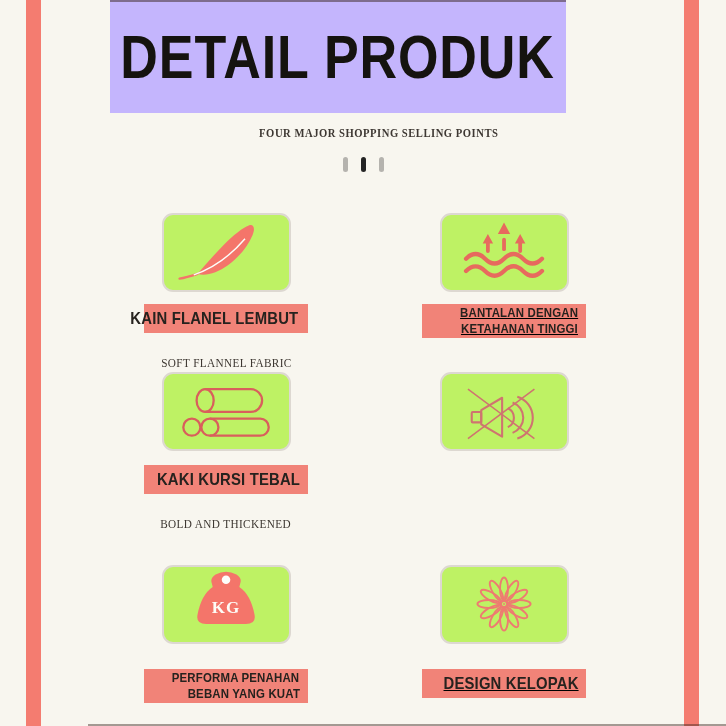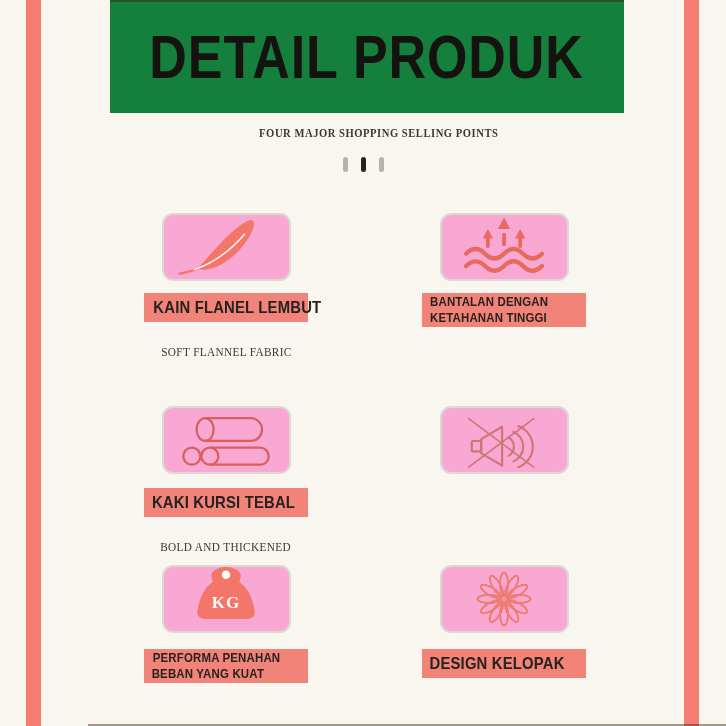--- a/index.html
+++ b/index.html
@@ -5,57 +5,57 @@
   html,body{margin:0;padding:0;}
   #canvas{
     position:relative;width:726px;height:726px;overflow:hidden;
     background:#f8f6ef;font-family:"Liberation Sans",sans-serif;
   }
   .strip{position:absolute;top:0;bottom:0;width:15px;background:#f47c70;}
   .strip.left{left:26px;}
   .strip.right{left:684px;}
   .edge-bottom{position:absolute;left:88px;right:0;bottom:0;height:2px;background:rgba(60,40,34,.45);}
   .banner{
-    position:absolute;left:110px;top:0;width:514px;height:113px;
-    background:#15803d;display:flex;align-items:center;justify-content:center;
+    position:absolute;left:110px;top:0;width:456px;height:113px;
+    background:#c4b5fd;display:flex;align-items:center;justify-content:center;
   }
   .banner::before{content:"";position:absolute;left:0;top:0;right:0;height:2px;background:rgba(55,35,30,.5);}
   .title-text{
     display:inline-block;transform:scaleX(.84);transform-origin:50% 50%;
     font-size:62px;font-weight:700;color:#15130f;letter-spacing:1px;white-space:nowrap;
   }
   .hdr-sub{position:absolute;left:16px;top:123px;width:100%;text-align:center;}
   .hdr-sub .serif-cond{
     display:inline-block;transform:scaleX(.85);transform-origin:50% 50%;
     font-family:"Liberation Serif",serif;font-size:12.5px;font-weight:700;
     color:#3e3833;letter-spacing:.6px;white-space:nowrap;
   }
   .divider{position:absolute;left:0;top:157px;width:100%;display:flex;justify-content:center;gap:13px;}
   .dash{width:5px;height:15px;border-radius:3px;background:#b5b3ae;}
   .dash.dark{background:#242424;}
   .cell{position:absolute;width:200px;display:flex;flex-direction:column;align-items:center;}
   .cell.col-l{left:126px;}
-  .cell.col-r{left:404px;}
+  .cell.col-r{left:404px;text-decoration:underline;}
   .cell.r1{top:213px;}
-  .cell.r2{top:406px;}
+  .cell.r2{top:372px;}
   .cell.r3{top:565px;}
   .icon-box{
-    width:129px;height:68px;background:#f9a8d4;
+    width:129px;height:79px;background:#bef264;
     border:2px solid #ddd8d1;border-radius:11px;box-sizing:border-box;
     display:flex;align-items:center;justify-content:center;
   }
   .icon-box svg{width:125px;height:75px;display:block;}
   .label-bar{
     width:164px;background:#f18378;box-sizing:border-box;
-    display:flex;flex-direction:column;align-items:flex-start;justify-content:center;
+    display:flex;flex-direction:column;align-items:flex-end;justify-content:center;
     text-align:center;
   }
   .r1 .label-bar{margin-top:12px;}
   .r2 .label-bar{margin-top:14px;}
-  .r3 .label-bar{margin-top:16px;}
+  .r3 .label-bar{margin-top:25px;}
   .label-bar.one-line{height:29px;}
   .label-bar.two-line{height:34px;}
   .lbl{
     display:inline-block;transform:scaleX(.9);transform-origin:50% 50%;
     font-weight:700;font-size:16.5px;color:#26221e;letter-spacing:.2px;white-space:nowrap;
   }
   .two-line .lbl{transform:scaleX(.88);font-size:13px;line-height:1.25;}
   .feat-sub{margin-top:20px;text-align:center;}
   .feat-sub .serif-cond{
     display:inline-block;transform:scaleX(.9);transform-origin:50% 50%;

